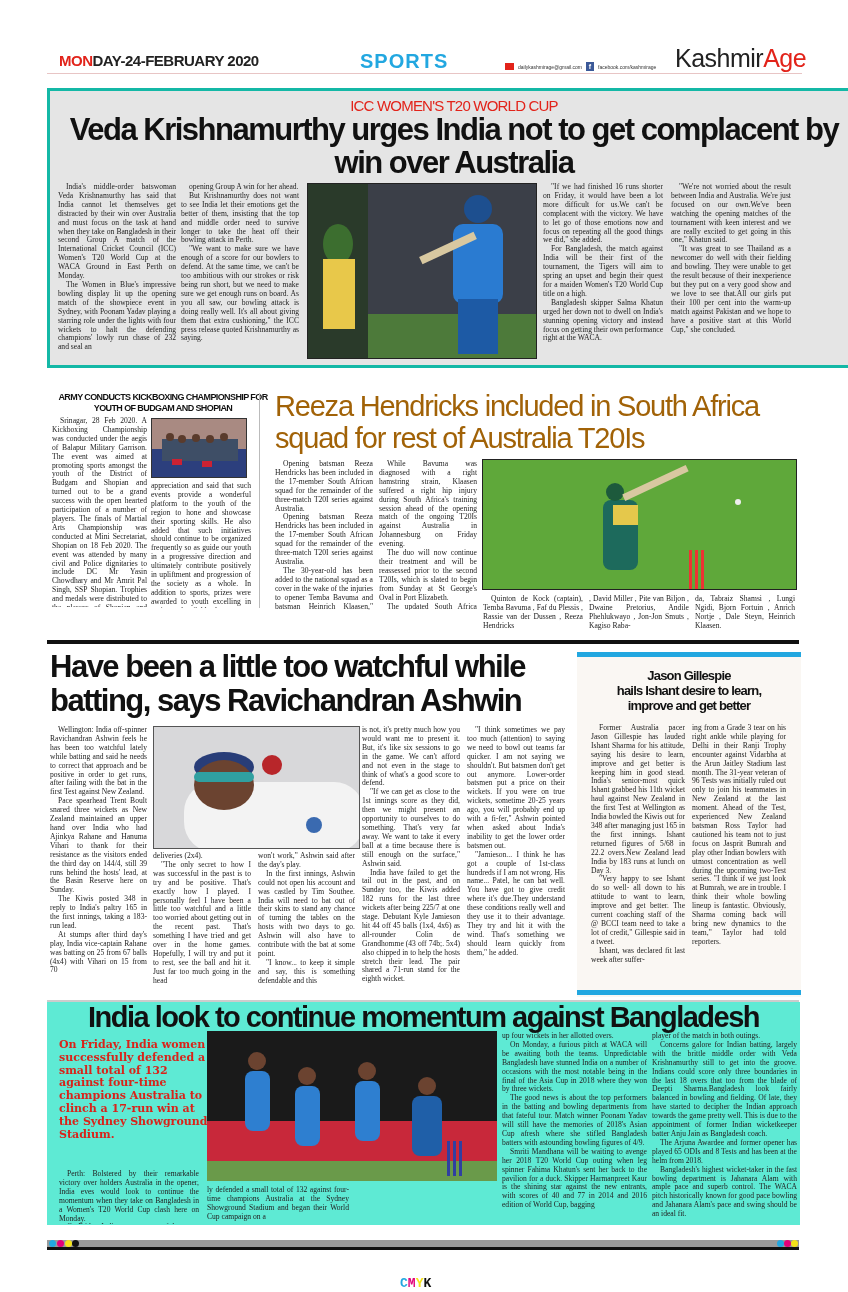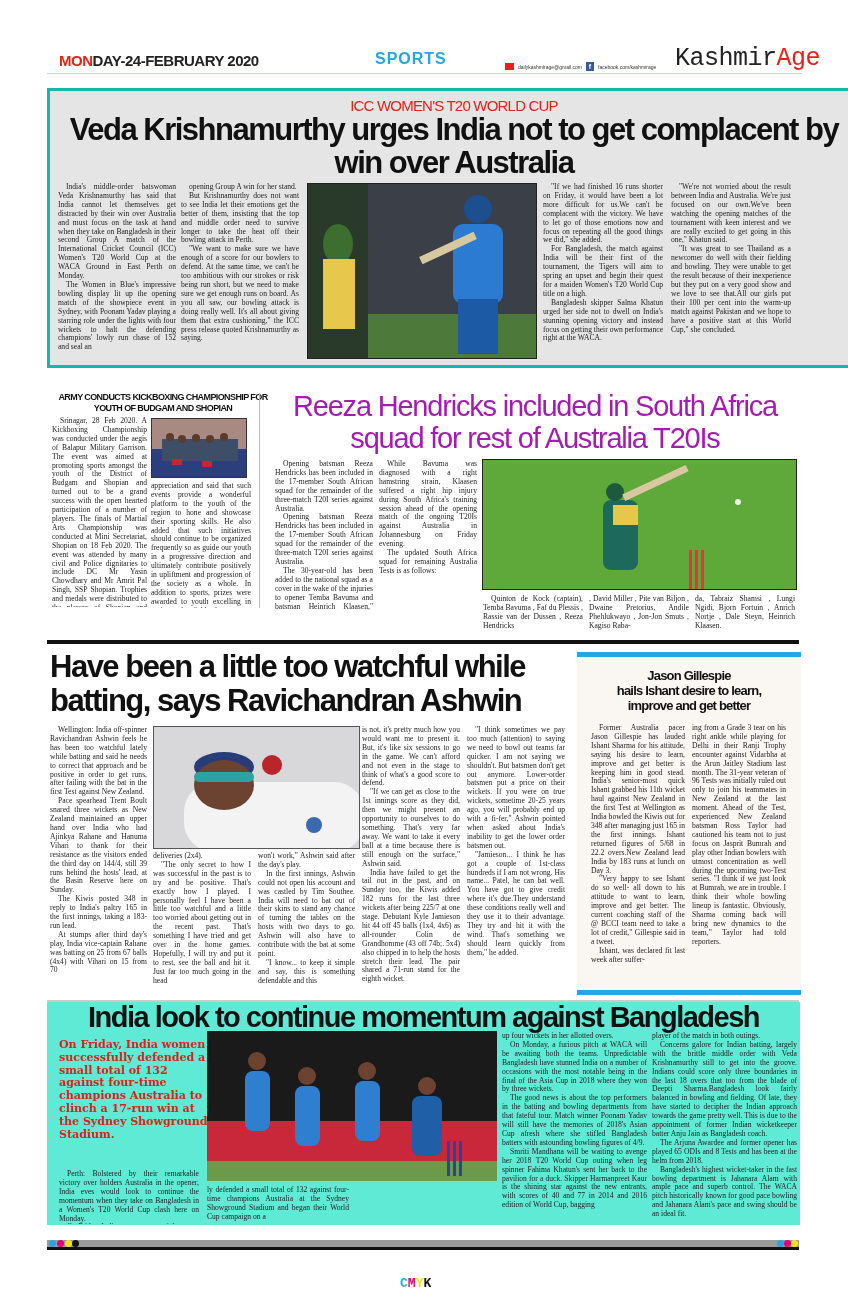--- a/index.html
+++ b/index.html
@@ -5,36 +5,36 @@
 *{box-sizing:border-box;margin:0;padding:0}
 body{width:848px;height:1292px;background:#fff;position:relative;overflow:hidden;font-family:"DejaVu Serif",serif;color:#1a1a1a}
 .abs{position:absolute}
 .body-text{font-family:"Liberation Serif",serif;font-size:7.6px;line-height:8.9px;text-align:justify;color:#222;hyphens:auto}
 .body-text p{text-indent:8px}
 .hl{font-family:"Liberation Sans",sans-serif;font-weight:bold;letter-spacing:-1.5px;color:#111;text-align:center}
 .col{position:absolute;overflow:hidden}
 
 #masthead .date{left:59px;top:52px;font-family:"Liberation Sans",sans-serif;font-size:15px;font-weight:bold;letter-spacing:-0.5px;color:#222}
 #masthead .date .mon{color:#e2231a}
-#masthead .section{left:375px;top:50px;font-family:"Liberation Sans",sans-serif;font-size:16px;font-weight:bold;color:#22a7e0;letter-spacing:1px}
+#masthead .section{left:360px;top:50px;font-family:"Liberation Sans",sans-serif;font-size:20px;font-weight:bold;color:#22a7e0;letter-spacing:1px}
 #masthead .contact{left:505px;top:62px;font-family:"Liberation Sans",sans-serif;font-size:5px;color:#333;display:flex;align-items:center;gap:4px}
 #masthead .mailicon{width:9px;height:7px;background:#e2231a;display:inline-block;position:relative}
 #masthead .fbicon{width:8px;height:9px;background:#3b5998;color:#fff;font-size:7px;font-weight:bold;text-align:center;line-height:9px;display:inline-block}
-#masthead .logo{left:675px;top:44px;font-family:Liberation Mono, monospace;font-size:25px;color:#222;letter-spacing:-0.5px}
+#masthead .logo{left:675px;top:44px;font-family:Liberation Sans, sans-serif;font-size:25px;color:#222;letter-spacing:-0.5px}
 #masthead .logo .age{color:#e2231a}
 .redline{left:47px;top:73px;width:755px;height:1px;background:#e8c5c5}
 
 #top-box{left:47px;top:88px;width:814px;height:280px;border:3px solid #14b8a6;background:#e5e5e5}
 #top-box .kicker{position:absolute;left:0;top:6px;width:100%;text-align:center;font-family:"Liberation Sans",sans-serif;font-size:15px;color:#e2231a;letter-spacing:-0.8px}
 #top-box .headline{position:absolute;left:0;top:22px;width:100%;font-size:31px;line-height:33px}
 .photo{background:#333;overflow:hidden}
 
 .army-title{left:52px;top:392px;width:222px;font-family:"Liberation Sans",sans-serif;font-weight:bold;font-size:9px;line-height:11px;text-align:center;letter-spacing:-0.6px;color:#111}
 .vrule{left:259px;top:393px;width:1px;height:215px;background:#bbb}
-.reeza-hl{left:275px;top:390px;width:520px;font-family:"Liberation Sans",sans-serif;font-size:29px;line-height:32px;letter-spacing:-1.2px;color:#a21caf;text-align:center;font-weight:normal}
+.reeza-hl{left:275px;top:390px;width:520px;font-family:"Liberation Sans",sans-serif;font-size:29px;line-height:32px;letter-spacing:-1.2px;color:#a16207;text-align:left;font-weight:normal}
 .thickrule{left:47px;top:640px;width:752px;height:4px;background:#111}
 
 .ashwin-hl{left:50px;top:650px;width:525px;font-size:31px;line-height:34px;text-align:left}
 .gillespie-box{left:577px;top:652px;width:224px;height:345px;background:#faf7f3}
 .gillespie-bar{position:absolute;left:0;width:100%;height:5px;background:#22a7e0}
 .gillespie-hl{position:absolute;left:0;top:16px;width:100%;font-size:13px;line-height:15px;letter-spacing:-0.8px}
 .greyrule{left:47px;top:1000px;width:752px;height:2px;background:#ccc}
 
 .bd-box{left:47px;top:1002px;width:753px;height:223px;background:#5eead4}
 .bd-hl{position:absolute;left:0;top:-3px;width:100%;font-size:29px;line-height:36px}
@@ -58,44 +58,44 @@
   </div>
   <div class="abs logo"><span>Kashmir</span><span class="age">Age</span></div>
   <div class="abs redline"></div>
 </div>
 
 <div id="top-box" class="abs">
   <div class="kicker">ICC WOMEN'S T20 WORLD CUP</div>
   <div class="headline hl">Veda Krishnamurthy urges India not to get complacent by win over Australia</div>
   <div class="col body-text" style="left:8px;top:92px;width:118px;height:185px">
     <p>India's middle-order batswoman Veda Krishnamurthy has said that India cannot let themselves get distracted by their win over Australia and must focus on the task at hand when they take on Bangladesh in their second Group A match of the International Cricket Council (ICC) Women's T20 World Cup at the WACA Ground in East Perth on Monday.</p>
-    <p>The Women in Blue's impressive bowling display lit up the opening match of the showpiece event in Sydney, with Poonam Yadav playing a starring role under the lights with four wickets to halt the defending champions' lowly run chase of 152 and seal an</p>
+    <p>The Women in Blue's impressive bowling display lit up the opening match of the showpiece event in Sydney, with Poonam Yadav playing a starring role under the lights with four wickets to halt the defending champions' lowly run chase of 232 and seal an</p>
   </div>
   <div class="col body-text" style="left:131px;top:92px;width:118px;height:185px">
-    <p>opening Group A win for her stand.</p>
+    <p>opening Group A win for her ahead.</p>
     <p>But Krishnamurthy does not want to see India let their emotions get the better of them, insisting that the top and middle order need to survive longer to take the heat off their bowling attack in Perth.</p>
     <p>"We want to make sure we have enough of a score for our bowlers to defend. At the same time, we can't be too ambitious with our strokes or risk being run short, but we need to make sure we get enough runs on board. As you all saw, our bowling attack is doing really well. It's all about giving them that extra cushioning," the ICC press release quoted Krishnamurthy as saying.</p>
   </div>
   <div class="col photo" style="left:257px;top:92px;width:230px;height:176px;border:1px solid #222">
     <svg width="230" height="176">
       <rect width="230" height="176" fill="#3b3f48"></rect>
       <rect y="130" width="230" height="46" fill="#4d7a3a"></rect>
       <rect x="0" y="0" width="60" height="176" fill="#2a3a2a"></rect>
       <ellipse cx="30" cy="60" rx="15" ry="20" fill="#3c6e2f"></ellipse>
       <rect x="15" y="75" width="32" height="70" fill="#e8c84a"></rect>
       <ellipse cx="170" cy="25" rx="14" ry="14" fill="#1d4f8f"></ellipse>
       <rect x="145" y="40" width="50" height="80" rx="10" fill="#2a7bd1"></rect>
       <rect x="110" y="60" width="60" height="8" transform="rotate(-25 140 64)" fill="#d8c8a0"></rect>
       <rect x="150" y="115" width="40" height="55" fill="#1d5aa5"></rect>
     </svg>
   </div>
   <div class="col body-text" style="left:493px;top:92px;width:120px;height:185px">
     <p>"If we had finished 16 runs shorter on Friday, it would have been a lot more difficult for us.We can't be complacent with the victory. We have to let go of those emotions now and focus on repeating all the good things we did," she added.</p>
     <p>For Bangladesh, the match against India will be their first of the tournament, the Tigers will aim to spring an upset and begin their quest for a maiden Women's T20 World Cup title on a high.</p>
-    <p>Bangladesh skipper Salma Khatun urged her side not to dwell on India's stunning opening victory and instead focus on getting their own performance right at the WACA.</p>
+    <p>Bangladesh skipper Salma Khatun urged her down not to dwell on India's stunning opening victory and instead focus on getting their own performance right at the WACA.</p>
   </div>
   <div class="col body-text" style="left:621px;top:92px;width:120px;height:185px">
     <p>"We're not worried about the result between India and Australia. We're just focused on our own.We've been watching the opening matches of the tournament with keen interest and we are really excited to get going in this one," Khatun said.</p>
     <p>"It was great to see Thailand as a newcomer do well with their fielding and bowling. They were unable to get the result because of their inexperience but they put on a very good show and we love to see that.All our girls put their 100 per cent into the warm-up match against Pakistan and we hope to have a positive start at this World Cup," she concluded.</p>
   </div>
 </div>
 
 <div class="abs army-title">ARMY CONDUCTS KICKBOXING CHAMPIONSHIP FOR YOUTH OF BUDGAM AND SHOPIAN</div>
 <div class="col body-text" style="left:52px;top:417px;width:95px;height:190px">
   <p>Srinagar, 28 Feb 2020. A Kickboxing Championship was conducted under the aegis of Balapur Military Garrison. The event was aimed at promoting sports amongst the youth of the District of Budgam and Shopian and turned out to be a grand success with the open hearted participation of a number of players. The finals of Martial Arts Championship was conducted at Mini Secretariat, Shopian on 18 Feb 2020. The event was attended by many civil and Police dignitaries to include DC Mr Yasin Chowdhary and Mr Amrit Pal Singh, SSP Shopian. Trophies and medals were distributed to the players of Shopian and Budgam. Chief guest expressed his</p>
@@ -120,20 +120,21 @@
 <div class="abs vrule"></div>
 
 <div class="abs reeza-hl hl">Reeza Hendricks included in South Africa squad for rest of Australia T20Is</div>
 <div class="col body-text" style="left:275px;top:460px;width:98px;height:150px">
   <p>Opening batsman Reeza Hendricks has been included in the 17-member South African squad for the remainder of the three-match T20I series against Australia.</p>
   <p>Opening batsman Reeza Hendricks has been included in the 17-member South African squad for the remainder of the three-match T20I series against Australia.</p>
   <p>The 30-year-old has been added to the national squad as a cover in the wake of the injuries to opener Temba Bavuma and batsman Heinrich Klaasen," Sport24 reported.</p>
 </div>
 <div class="col body-text" style="left:379px;top:460px;width:98px;height:150px">
   <p>While Bavuma was diagnosed with a right hamstring strain, Klaasen suffered a right hip injury during South Africa's training session ahead of the opening match of the ongoing T20Is against Australia in Johannesburg on Friday evening.</p>
+  <p>The duo will now continue their treatment and will be reassessed prior to the second T20Is, which is slated to begin from Sunday at St George's Oval in Port Elizabeth.</p>
   <p>The updated South Africa squad for remaining Australia Tests is as follows:</p>
 </div>
 <div class="col photo" style="left:482px;top:459px;width:315px;height:131px;border:1px solid #222">
   <svg width="315" height="131">
     <rect width="315" height="131" fill="#5fa83a"></rect>
     <rect x="120" y="40" width="35" height="70" rx="8" fill="#1d6a5c"></rect>
     <circle cx="132" cy="32" r="9" fill="#1d5a3c"></circle>
     <rect x="130" y="45" width="25" height="20" fill="#e5c84b"></rect>
     <rect x="140" y="30" width="70" height="7" transform="rotate(-25 150 34)" fill="#d8c8a0"></rect>
     <rect x="206" y="90" width="3" height="40" fill="#e33"></rect>

